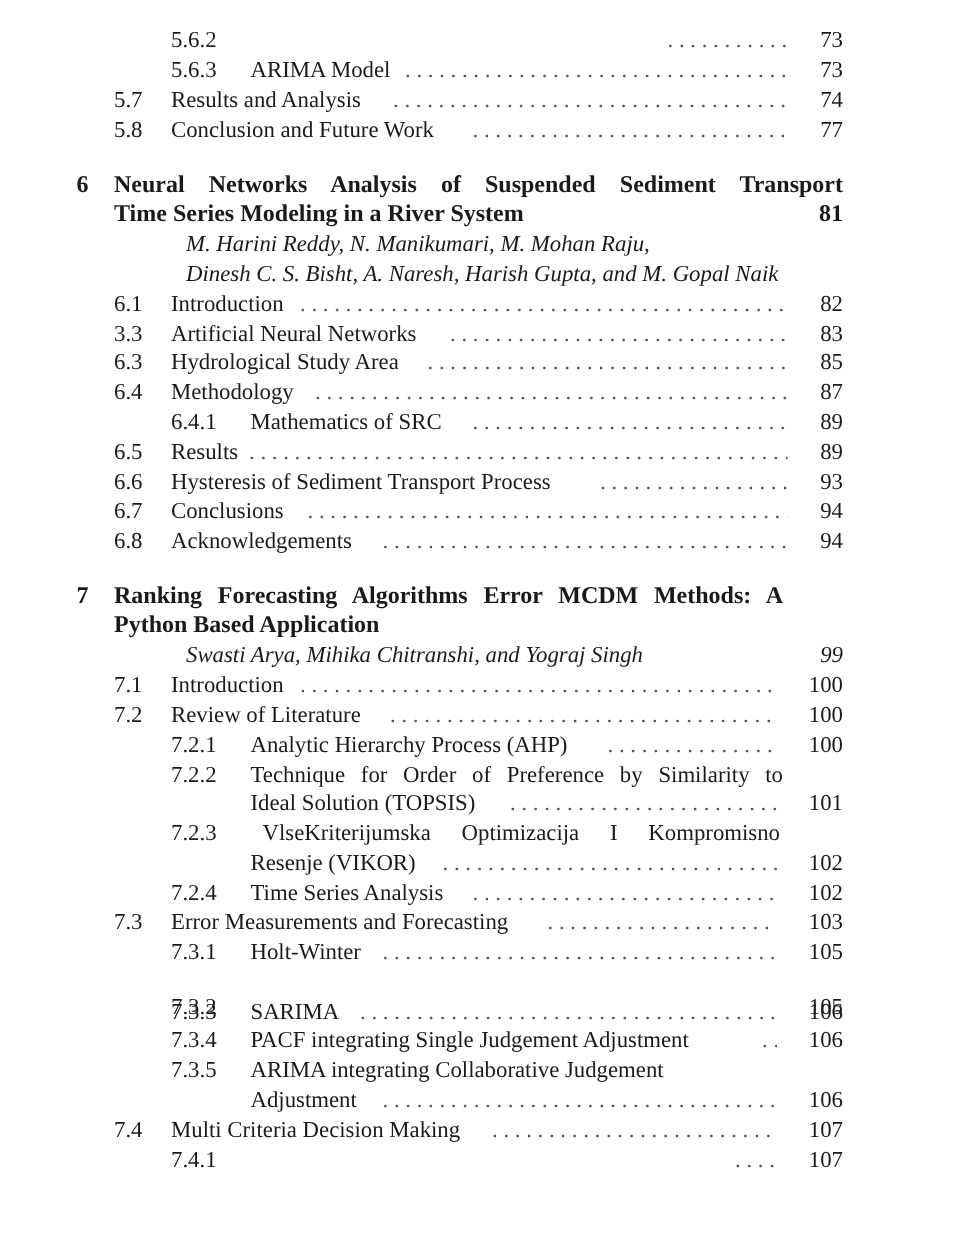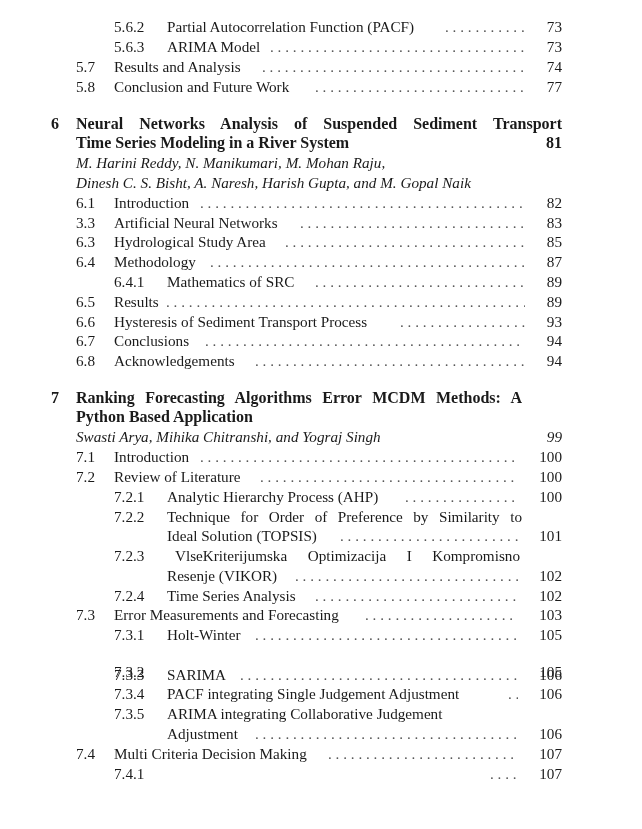--- a/index.html
+++ b/index.html
@@ -3,32 +3,31 @@
 <meta charset="utf-8">
 <style>
   html, body { margin: 0; padding: 0; background: #ffffff; }
   body { width: 642px; height: 829px; position: relative; overflow: hidden;
          font-family: "Liberation Serif", "DejaVu Serif", serif; color: #1a1a1a; }
   .line { position: absolute; left: 0; width: 642px; height: 20px; font-size: 15.2px; line-height: 20px; white-space: nowrap; }
   .num { position: absolute; top: 0; }
   .title { position: absolute; top: 0; }
   .dots { position: absolute; top: 0; color: #555; letter-spacing: 0; overflow: hidden; text-align: right; }
   .page { position: absolute; top: 0; right: 80px; text-align: center; font-family: Liberation Serif, serif; }
-  .ital { font-style: italic; }
+  .ital { font-style: italic; margin-left: 48px; }
   .chap-num { left: 51px; font-weight: bold; font-size: 16px; }
   .chap-title { left: 76px; font-weight: bold; font-size: 16px; }
   .chap-page { font-weight: bold; font-size: 16px; }
   .justify { text-align: justify; text-align-last: justify; }
 </style>
 </head>
 <body>
 
 <div class="line" style="top:17px">
   <span class="num" style="left:114px">5.6.2</span>
-  <span class="title" style="left:167px">Partial Autocorrelation Function (PACF)</span>
   <span class="dots" style="left:445px;width:80px">. . . . . . . . . . . . . . . . . . . . . . . . . . . . . . . . . . . . . . . . . . . . . . . . . . .</span>
   <span class="page">73</span>
 </div>
 <div class="line" style="top:37px">
   <span class="num" style="left:114px">5.6.3</span>
   <span class="title" style="left:167px">ARIMA Model</span>
   <span class="dots" style="left:270px;width:255px">. . . . . . . . . . . . . . . . . . . . . . . . . . . . . . . . . . . . . . . . . . . . . . . . . . .</span>
   <span class="page">73</span>
 </div>
 <div class="line" style="top:57px">

